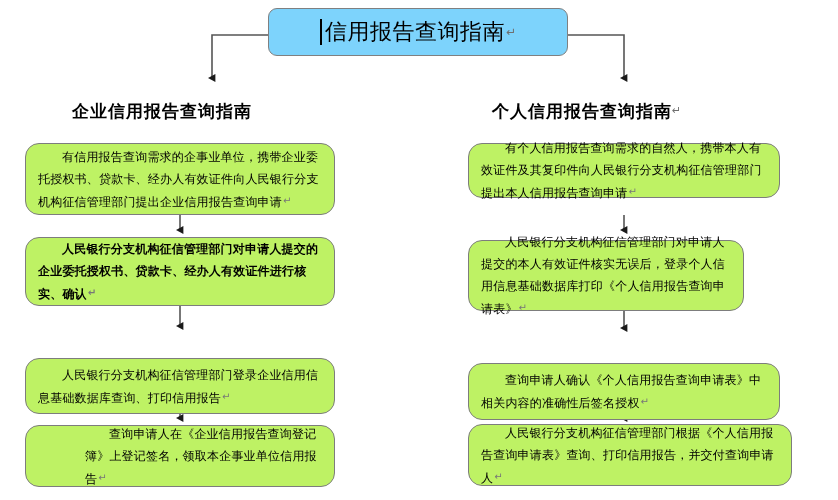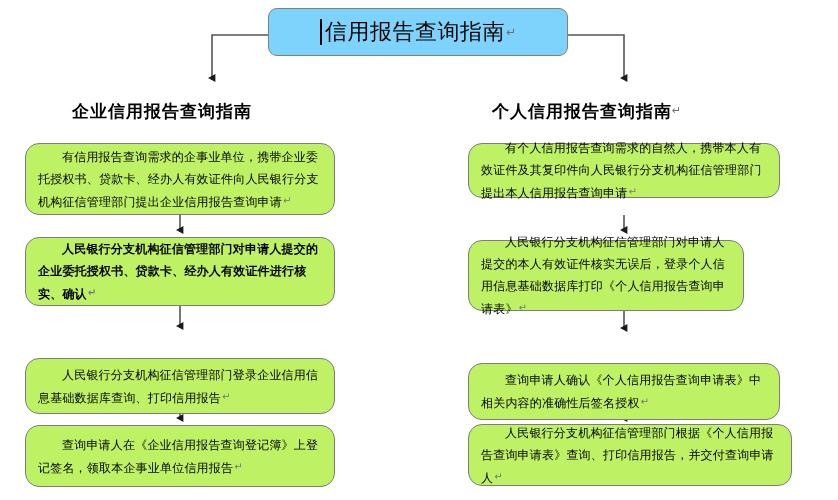--- a/index.html
+++ b/index.html
@@ -158,21 +158,21 @@
   </div>
 
   <div class="node" style="left:25px; top:237px; width:310px; height:69px;font-weight:bold;">
     <div class="node-text"><span>人民银行分支机构征信管理部门对申请人提交的企业委托授权书、贷款卡、经办人有效证件进行核实、确认</span><span class="pilcrow">↵</span></div>
   </div>
 
   <div class="node" style="left:25px; top:334px; width:310px; height:56px;margin-top:24px;">
     <div class="node-text"><span>人民银行分支机构征信管理部门登录企业信用信息基础数据库查询、打印信用报告</span><span class="pilcrow">↵</span></div>
   </div>
 
-  <div class="node" style="left:25px; top:425px; width:310px; height:62px;">
+  <div class="node" style="left:25px; top:425px; width:310px; height:62px;padding-left:47px;">
     <div class="node-text"><span>查询申请人在《企业信用报告查询登记簿》上登记签名，领取本企事业单位信用报告</span><span class="pilcrow">↵</span></div>
   </div>
 
   <div class="node" style="left:468px; top:143px; width:312px; height:55px;">
     <div class="node-text"><span>有个人信用报告查询需求的自然人，携带本人有效证件及其复印件向人民银行分支机构征信管理部门提出本人信用报告查询申请</span><span class="pilcrow">↵</span></div>
   </div>
 
   <div class="node" style="left:468px; top:240px; width:276px; height:71px;">
     <div class="node-text"><span>人民银行分支机构征信管理部门对申请人提交的本人有效证件核实无误后，登录个人信用信息基础数据库打印《个人信用报告查询申请表》</span><span class="pilcrow">↵</span></div>
   </div>

